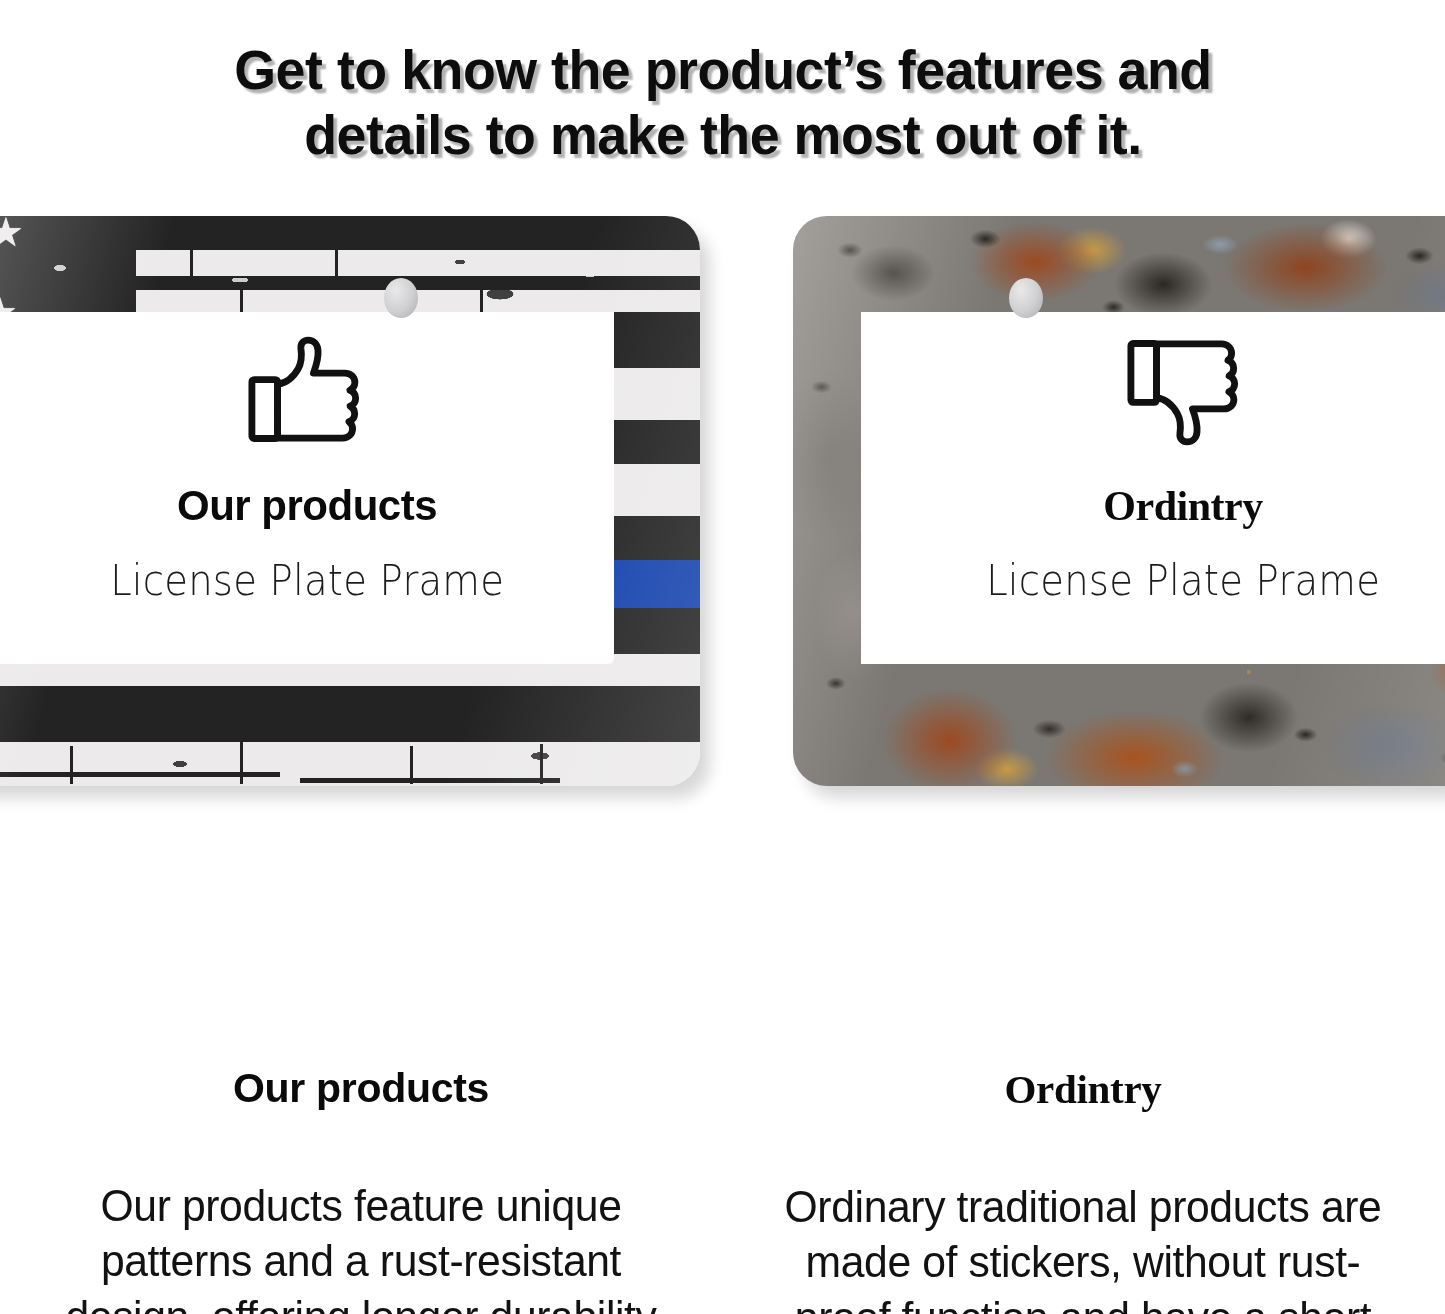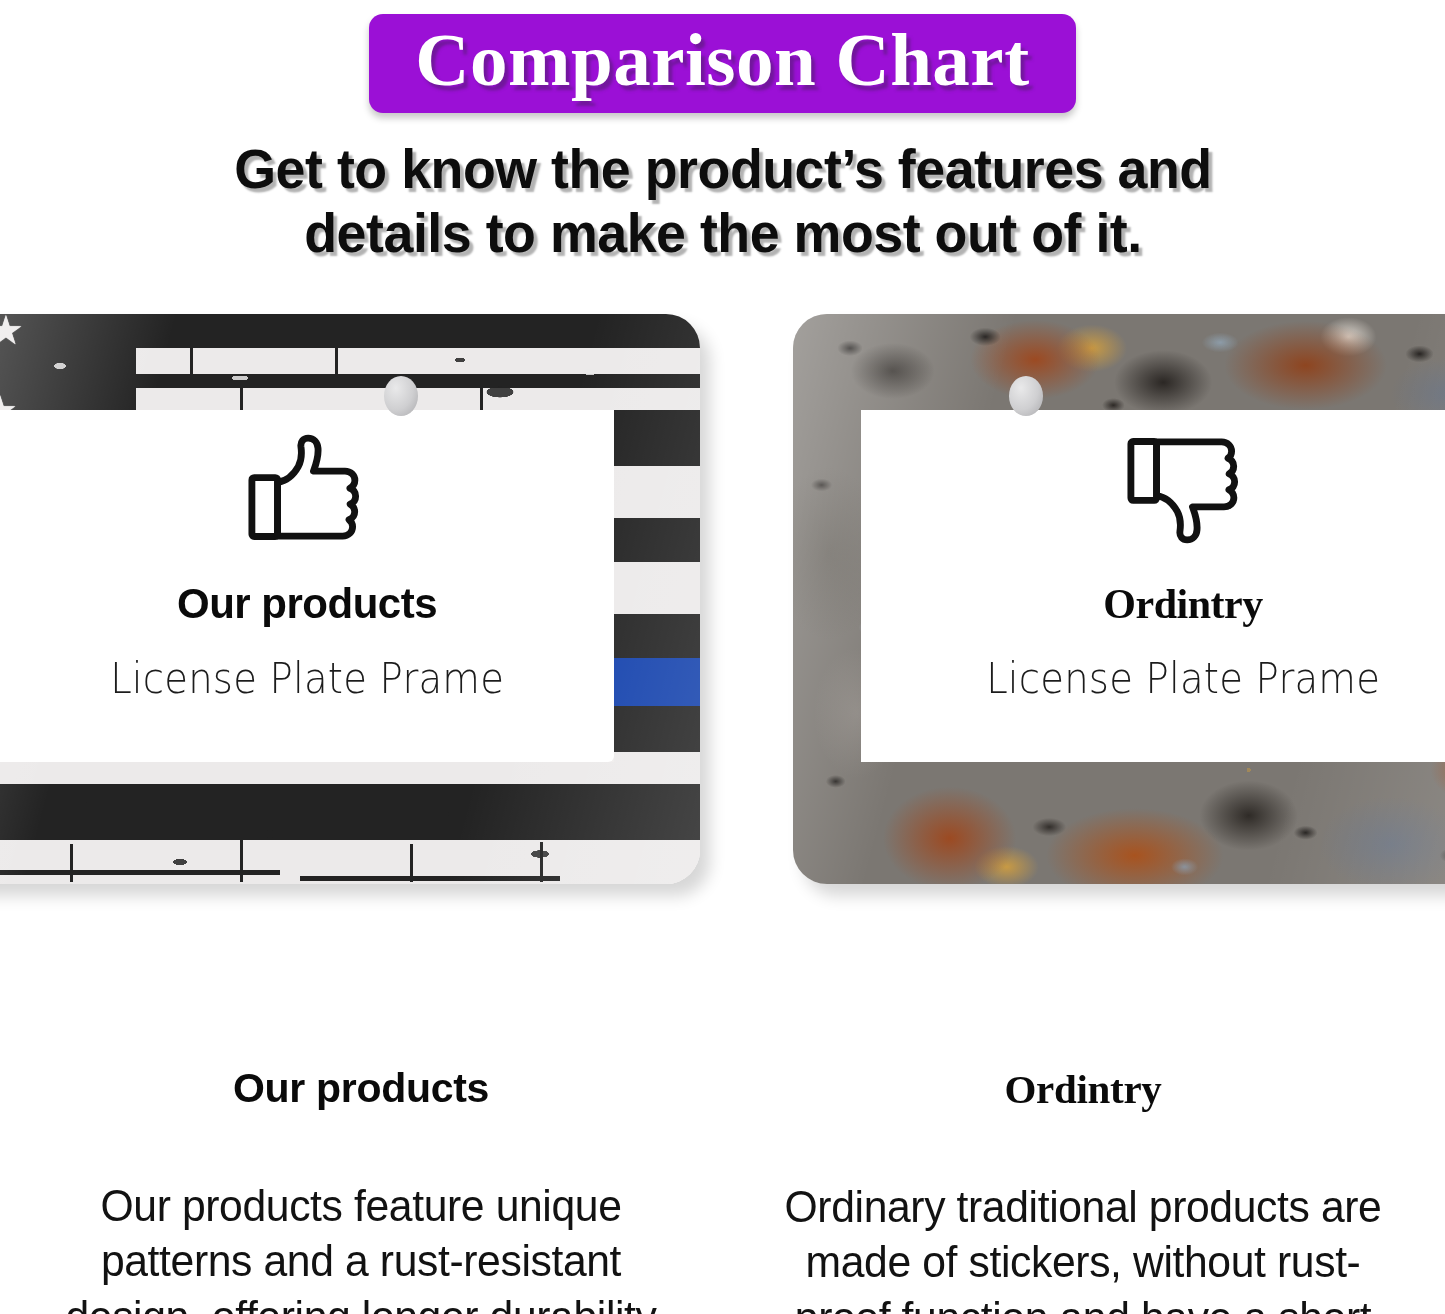--- a/index.html
+++ b/index.html
@@ -243,25 +243,20 @@
     line-height:1.26;
     color:#121212;
     letter-spacing:-.4px;
     transform:scaleX(.97);
   }
 </style>
 </head>
 <body>
 
 <div class="header">
-  <div class="title-banner-wrap">
-    <div class="title-banner">
-      <div class="title-text">Comparison Chart</div>
-    </div>
-  </div>
   <div class="subtitle">Get to know the product’s features and details to make the most out of it.</div>
 </div>
 
 <div class="frames-row">
 
   <div class="frame frame-left">
     <div class="plate">
       <div class="flag-bg">
 
         <div class="stripe st-black" style="top:0;height:34px;"></div>

